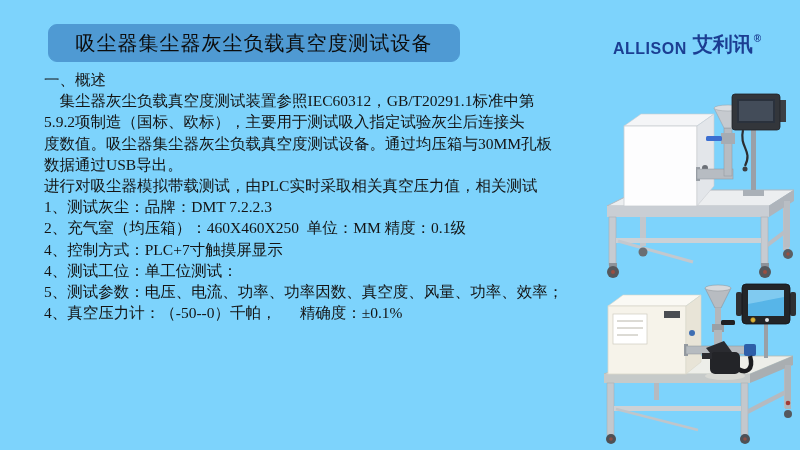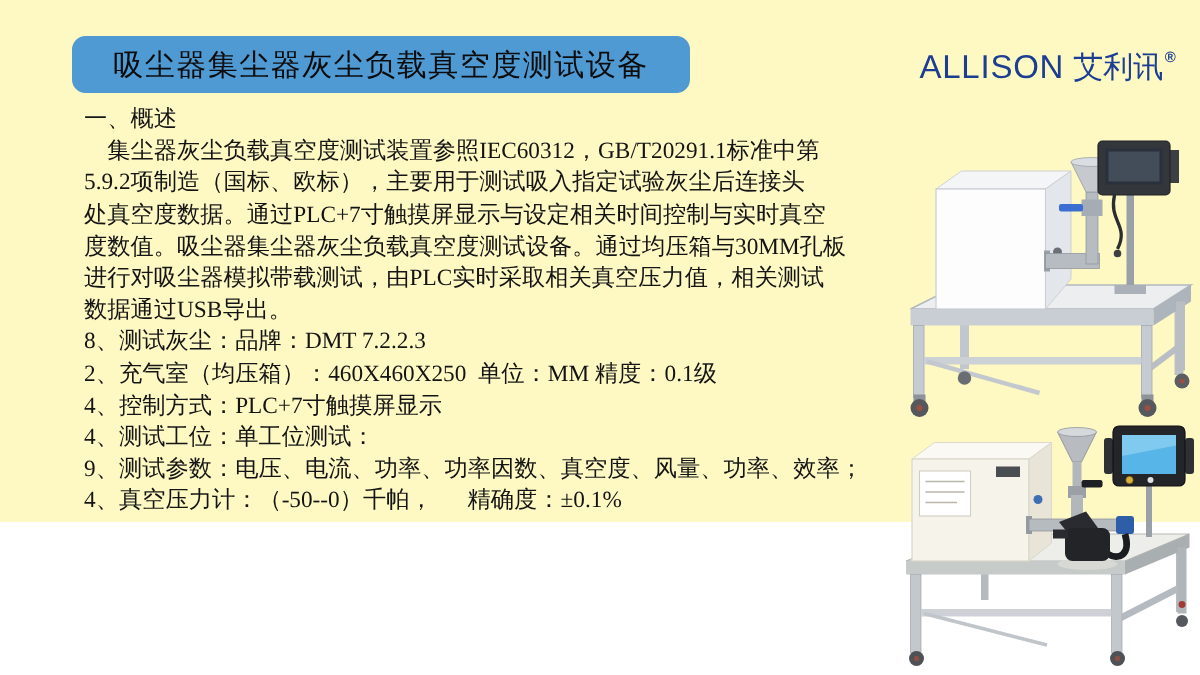--- a/index.html
+++ b/index.html
@@ -1,40 +1,40 @@
 <!DOCTYPE html>
 <html><head>
 <meta charset="utf-8">
 <style>
   * { margin: 0; padding: 0; box-sizing: border-box; }
   html, body { width: 800px; height: 450px; overflow: hidden; background: #ffffff; }
   body { font-family: "Liberation Serif", "DejaVu Serif", serif; color: #1a1a1a; }
-  .page { position: relative; width: 800px; height: 348px; background: #fef9c3; padding-left: 42px; }
+  .page { position: relative; width: 800px; height: 450px; background: #7dd3fc; padding-left: 42px; }
 
   .banner {
     position: absolute; left: 48px; top: 24px; width: 412px; height: 38px;
     background: #4f9ad3; border: 1px solid #4f9ad3; border-radius: 9px;
     display: flex; align-items: center; justify-content: center;
   }
   .banner .title-text {
     font-size: 20px; color: #0c0c0c; letter-spacing: 1px; white-space: pre;
   }
 
   .logo {
     position: absolute; left: 613px; top: 28px; width: 180px; height: 30px;
     display: flex; align-items: flex-end; white-space: nowrap;
     color: #1b3e92;
     font-family: "Liberation Sans", "DejaVu Sans", sans-serif;
   }
-  .logo .logo-en { font-size: 22px; font-weight: 400; letter-spacing: 0.5px; }
-  .logo .logo-cn { font-size: 20px; font-weight: 400; margin-left: 6px; }
+  .logo .logo-en { font-size: 16px; font-weight: 700; letter-spacing: 0.5px; }
+  .logo .logo-cn { font-size: 20px; font-weight: 700; margin-left: 6px; }
   .logo .logo-r  { font-size: 10px; font-weight: 700; vertical-align: top; position: relative; top: -14px; margin-left: 1px; }
 
   .content {
-    position: absolute; left: 56px; top: 69px; width: 590px;
+    position: absolute; left: 44px; top: 69px; width: 590px;
   }
   .content .line {
     font-size: 15.5px; line-height: 21.2px; height: 21.2px; white-space: pre;
     color: #141414;
   }
 
   .img-top    { position: absolute; left: 593px; top: 70px;  width: 207px; height: 212px; }
   .img-bottom { position: absolute; left: 598px; top: 278px; width: 202px; height: 168px; }
   svg { display: block; }
 </style>
@@ -50,29 +50,28 @@
   <div class="logo">
     <span class="logo-en">ALLISON</span>
     <span class="logo-cn">艾利讯</span>
     <span class="logo-r">®</span>
   </div>
 
   <div class="content">
     <div class="line">一、概述</div>
     <div class="line">    集尘器灰尘负载真空度测试装置参照IEC60312，GB/T20291.1标准中第</div>
     <div class="line">5.9.2项制造（国标、欧标），主要用于测试吸入指定试验灰尘后连接头</div>
-    <div class="line">处真空度数据。通过PLC+7寸触摸屏显示与设定相关时间控制与实时真空</div>
     <div class="line">度数值。吸尘器集尘器灰尘负载真空度测试设备。通过均压箱与30MM孔板</div>
+    <div class="line">数据通过USB导出。</div>
     <div class="line">进行对吸尘器模拟带载测试，由PLC实时采取相关真空压力值，相关测试</div>
-    <div class="line">数据通过USB导出。</div>
-    <div class="line">8、测试灰尘：品牌：DMT 7.2.2.3</div>
+    <div class="line">1、测试灰尘：品牌：DMT 7.2.2.3</div>
     <div class="line">2、充气室（均压箱）：460X460X250  单位：MM 精度：0.1级</div>
     <div class="line">4、控制方式：PLC+7寸触摸屏显示</div>
     <div class="line">4、测试工位：单工位测试：</div>
-    <div class="line">9、测试参数：电压、电流、功率、功率因数、真空度、风量、功率、效率；</div>
+    <div class="line">5、测试参数：电压、电流、功率、功率因数、真空度、风量、功率、效率；</div>
     <div class="line">4、真空压力计：（-50--0）千帕，      精确度：±0.1%</div>
   </div>
 
   <div class="img-top">
     <svg viewBox="0 0 207 212" width="207" height="212">
 
       <rect x="47" y="126" width="6" height="50" fill="#c2c7cd"></rect>
       <rect x="190" y="126" width="6" height="54" fill="#bcc1c7"></rect>
 
       <polygon points="14,136 176,136 201,120 46,120" fill="#eceef0" stroke="#b3b8be" stroke-width="1"></polygon>

